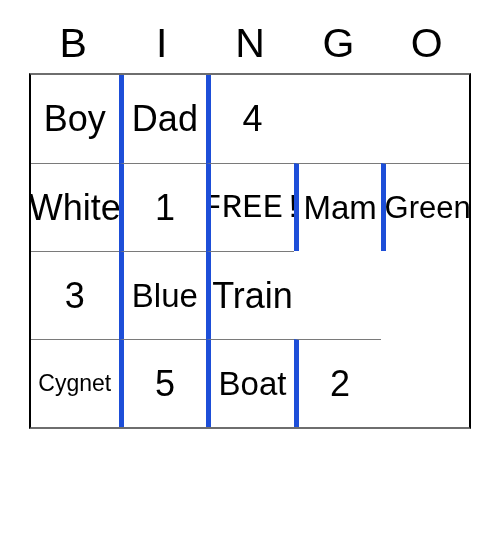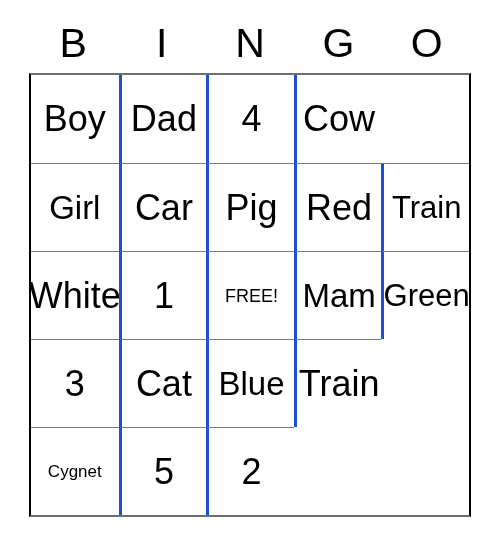--- a/index.html
+++ b/index.html
@@ -59,33 +59,33 @@
     height: 88px;
     display: flex;
     align-items: center;
     justify-content: center;
     box-sizing: border-box;
     overflow: hidden;
     text-align: center;
     line-height: 1;
   }
   .cell + .cell {
-    border-left: 3px solid #1d4ed8;
+    border-left: 5px solid #1d4ed8;
   }
   .cell span {
     display: block;
     white-space: nowrap;
   }
   
   .fs-xl  { font-size: 36px; }
   .fs-lg  { font-size: 33px; }
   .fs-md  { font-size: 31px; }
   .fs-sm  { font-size: 36px; }
-  .fs-xs  { font-size: 18px; }
-  .fs-xxs { font-size: 17px; }
+  .fs-xs  { font-size: 34px; font-family: Liberation Mono, monospace; }
+  .fs-xxs { font-size: 23px; }
 </style>
 </head>
 <body>
 
 <div id="card">
 
   <div id="header-row">
       <div class="header-cell">B</div>
       <div class="header-cell">I</div>
       <div class="header-cell">N</div>
@@ -97,40 +97,20 @@
       <div class="grid-row">
         <div class="cell">
           <span class="fs-xl">Boy</span>
         </div>
         <div class="cell">
           <span class="fs-xl">Dad</span>
         </div>
         <div class="cell">
           <span class="fs-xl">4</span>
         </div>
-        <div class="cell">
-          <span class="fs-xl">Cow</span>
-        </div>
-      </div>
-      <div class="grid-row">
-        <div class="cell">
-          <span class="fs-lg">Girl</span>
-        </div>
-        <div class="cell">
-          <span class="fs-xl">Car</span>
-        </div>
-        <div class="cell">
-          <span class="fs-xl">Pig</span>
-        </div>
-        <div class="cell">
-          <span class="fs-xl">Red</span>
-        </div>
-        <div class="cell">
-          <span class="fs-md">Train</span>
-        </div>
       </div>
       <div class="grid-row">
         <div class="cell">
           <span class="fs-sm">White</span>
         </div>
         <div class="cell">
           <span class="fs-xl">1</span>
         </div>
         <div class="cell">
           <span class="fs-xs">FREE!</span>
@@ -140,35 +120,35 @@
         </div>
         <div class="cell">
           <span class="fs-md">Green</span>
         </div>
       </div>
       <div class="grid-row">
         <div class="cell">
           <span class="fs-xl">3</span>
         </div>
         <div class="cell">
-          <span class="fs-xl">Cat</span>
-        </div>
-        <div class="cell">
           <span class="fs-lg">Blue</span>
         </div>
         <div class="cell">
           <span class="fs-sm">Train</span>
         </div>
       </div>
       <div class="grid-row">
         <div class="cell">
           <span class="fs-xxs">Cygnet</span>
         </div>
         <div class="cell">
           <span class="fs-xl">5</span>
         </div>
         <div class="cell">
+          <span class="fs-lg">Boat</span>
+        </div>
+        <div class="cell">
           <span class="fs-xl">2</span>
         </div>
       </div>
     </div>
 
 </div>
 
 </body></html>

